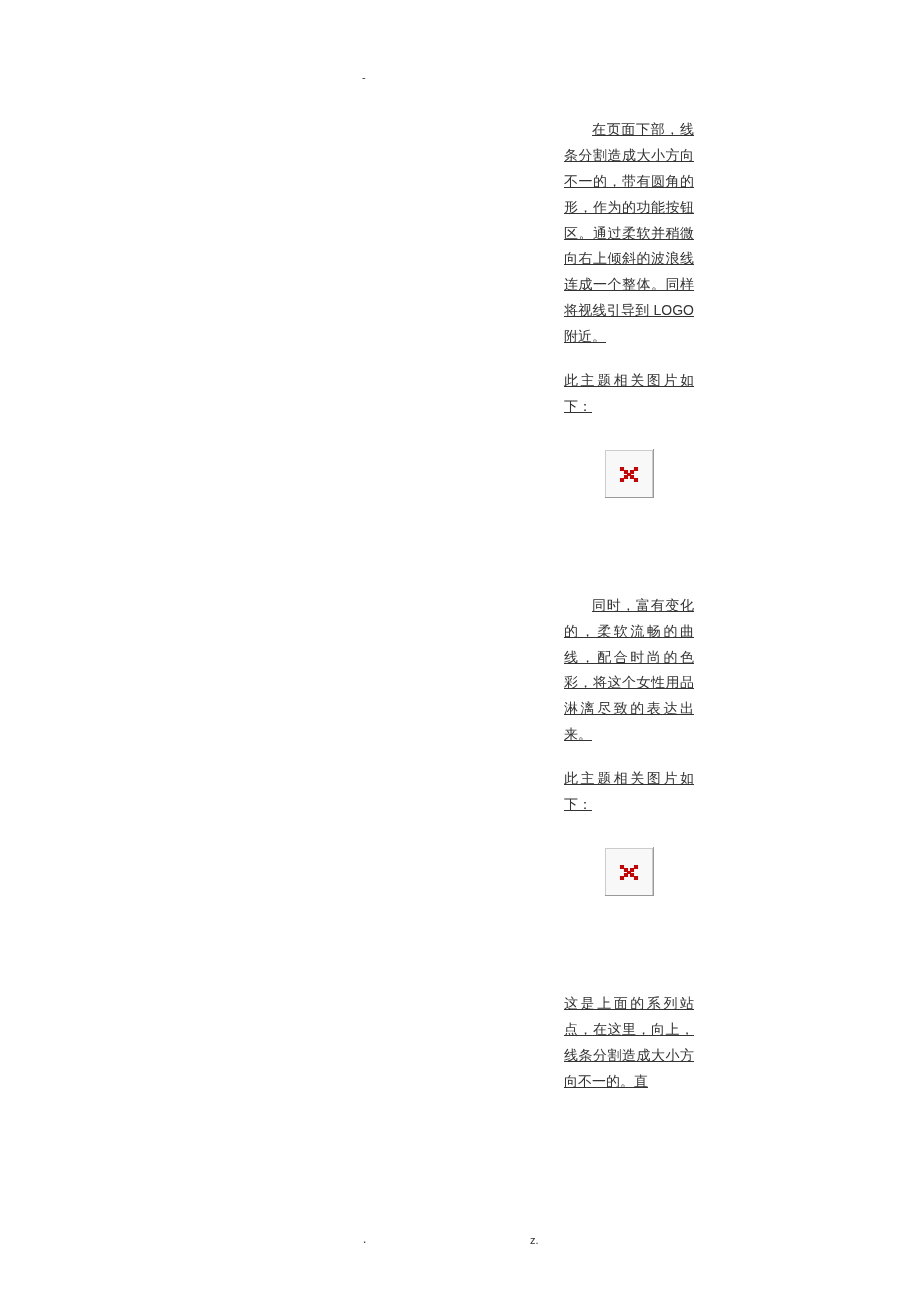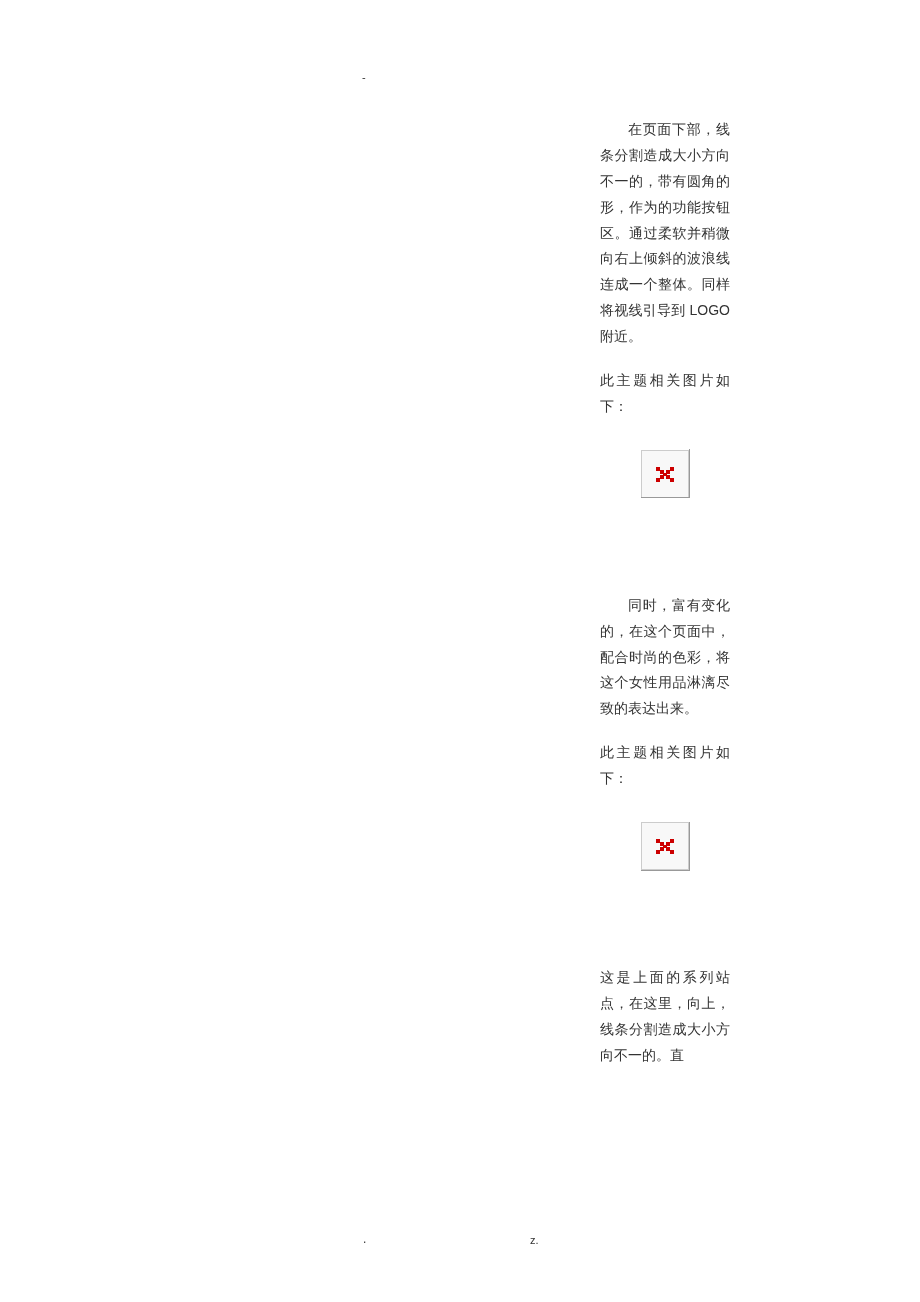--- a/index.html
+++ b/index.html
@@ -18,23 +18,24 @@
     }
     .header-mark {
       position: absolute;
       left: 362px;
       top: 71px;
       font-size: 11px;
       color: #333333;
     }
     .content-column {
       position: absolute;
-      left: 600px;
+      left: 564px;
       top: 117px;
       width: 130px;
+      text-decoration: underline;
     }
     .paragraph {
       line-height: 1.85;
       text-align: justify;
       margin-bottom: 18px;
     }
     .paragraph.leading-trim {
       margin-bottom: 30px;
     }
     .indented {
@@ -111,21 +112,21 @@
           <rect x="4" y="10" width="4" height="4" fill="#cc0000"></rect>
           <rect x="10" y="10" width="4" height="4" fill="#cc0000"></rect>
           <rect x="0" y="13" width="4" height="4" fill="#cc0000"></rect>
           <rect x="14" y="13" width="4" height="4" fill="#cc0000"></rect>
         </svg>
       </div>
     </div>
   </div>
 
 
-  <p class="paragraph indented">同时，富有变化的，在这个页面中，配合时尚的色彩，将这个女性用品淋漓尽致的表达出来。</p>
+  <p class="paragraph indented">同时，富有变化的，柔软流畅的曲线，配合时尚的色彩，将这个女性用品淋漓尽致的表达出来。</p>
 
   <p class="paragraph leading-trim">此主题相关图片如下：</p>
 
   <div class="image-wrapper">
     <div class="broken-image">
       <div class="broken-x">
         <svg viewBox="0 0 18 18">
           <rect x="0" y="2" width="4" height="4" fill="#cc0000"></rect>
           <rect x="14" y="2" width="4" height="4" fill="#cc0000"></rect>
           <rect x="4" y="5" width="4" height="4" fill="#cc0000"></rect>

